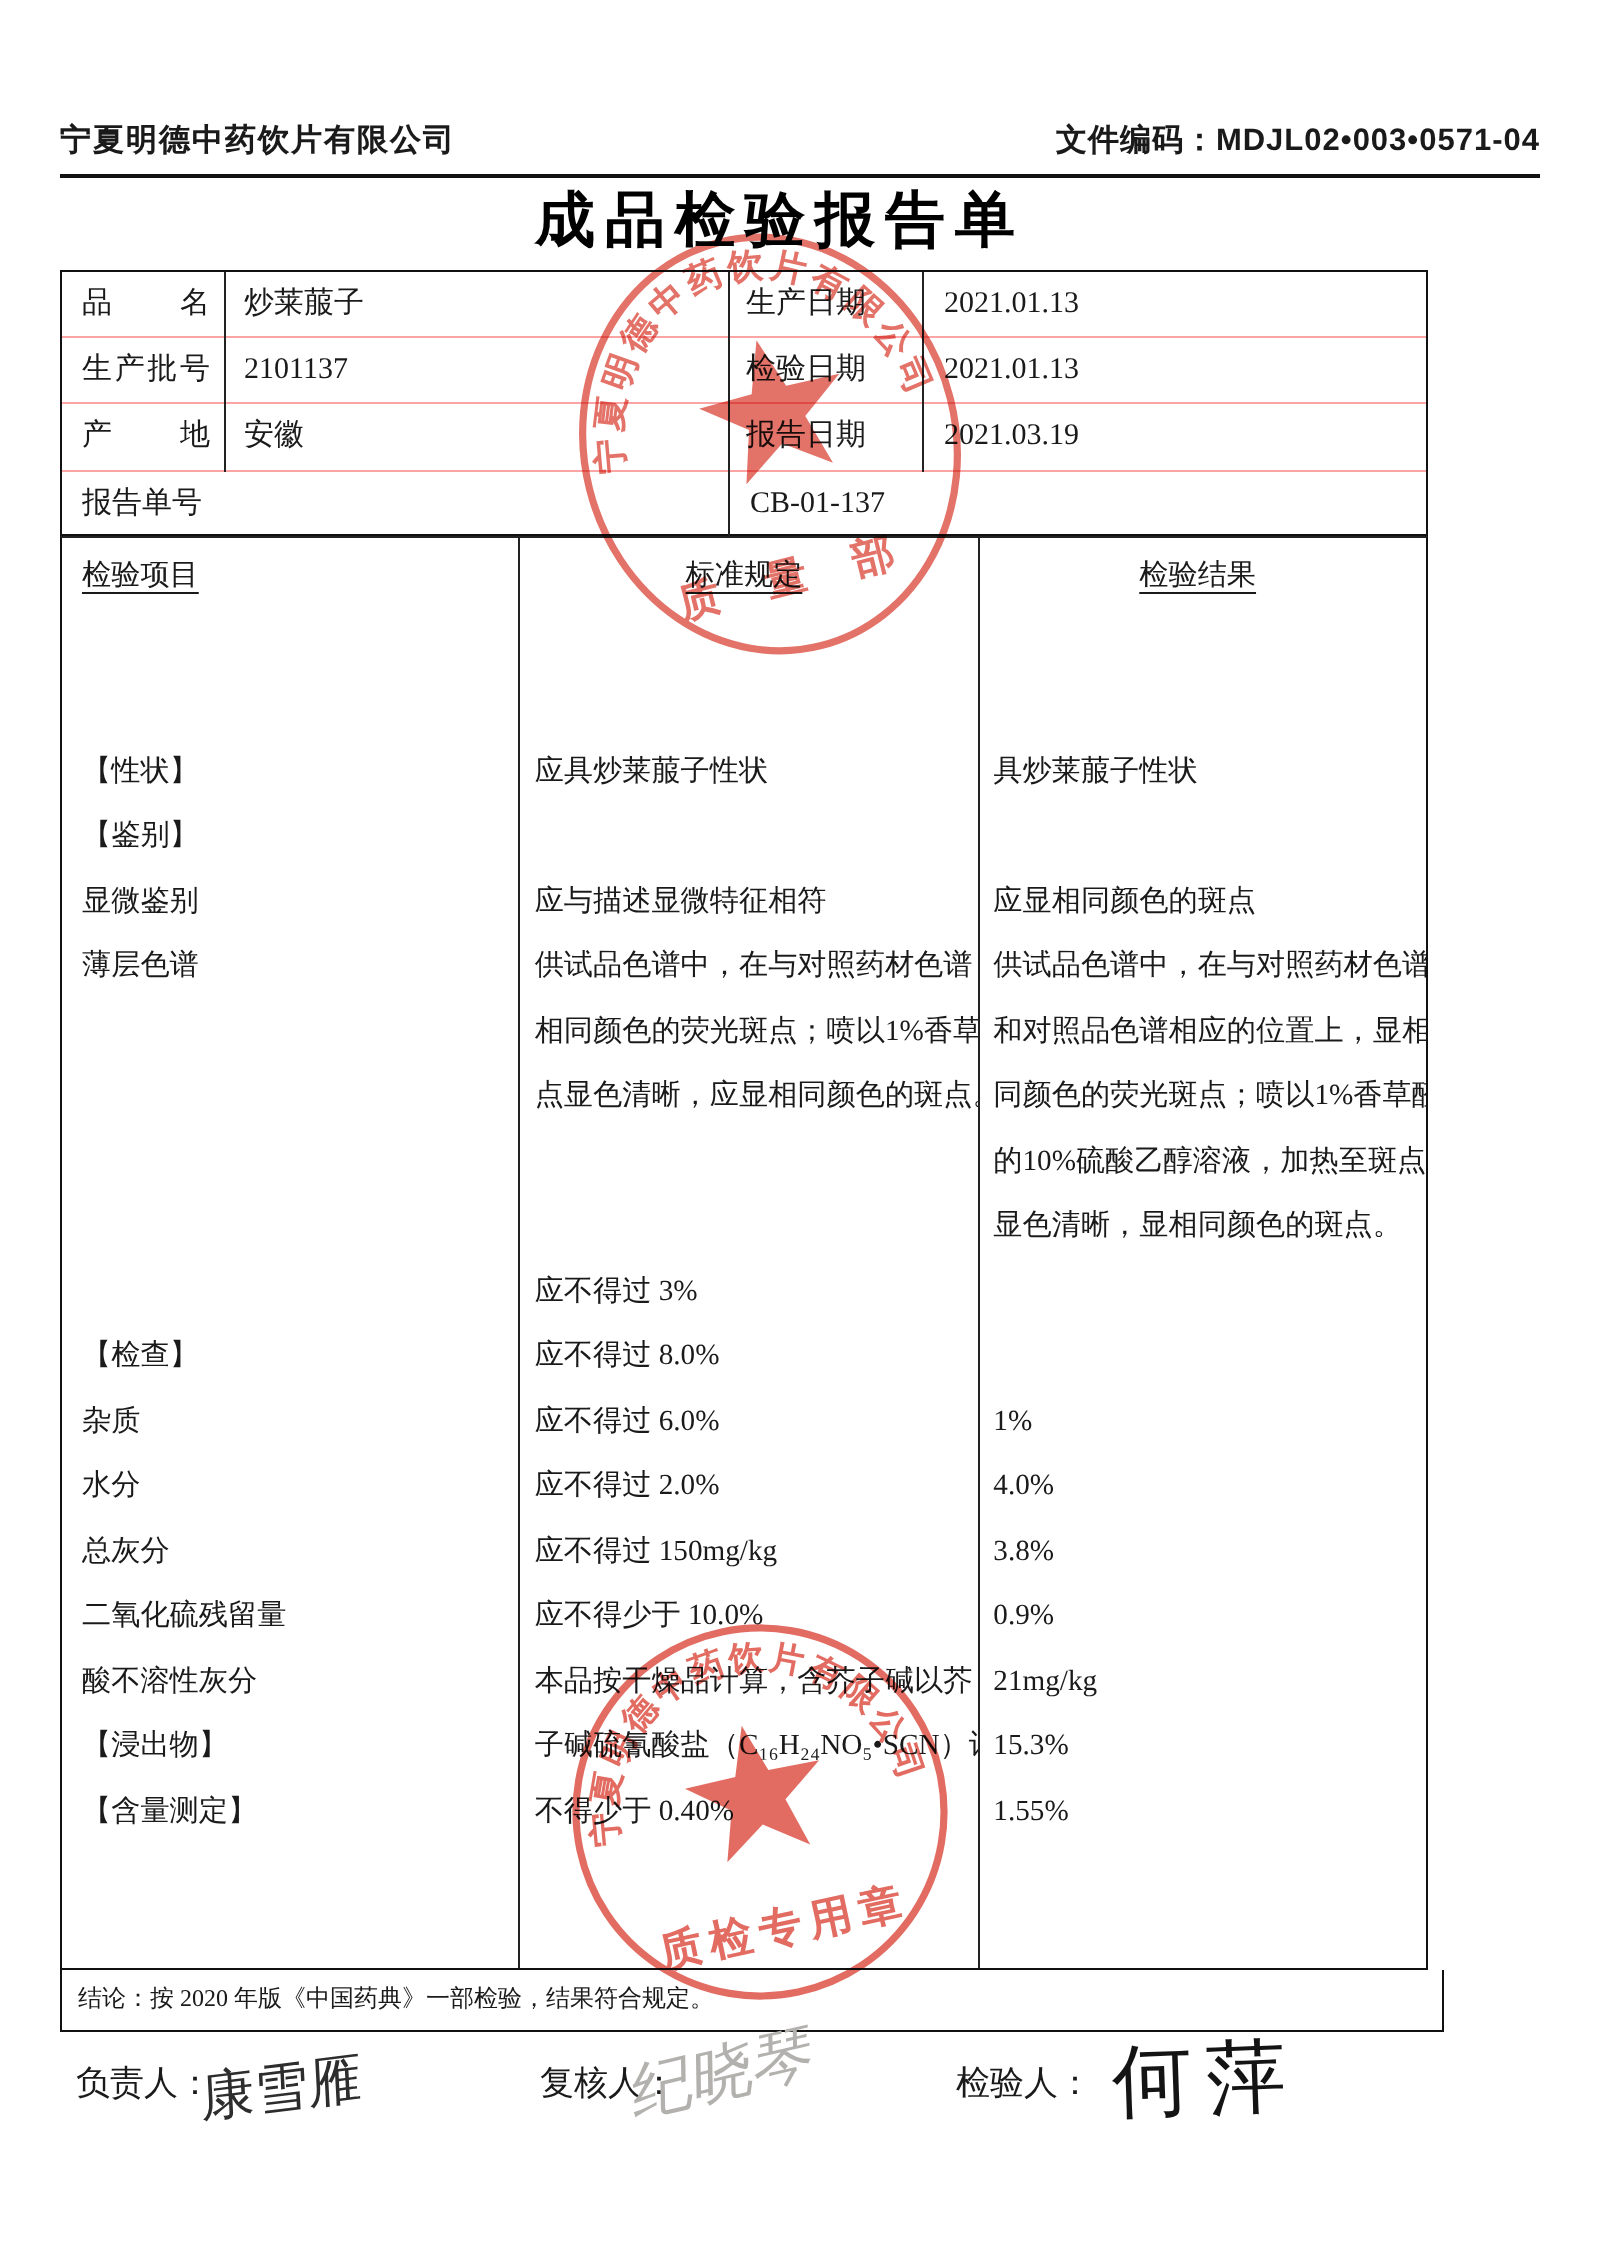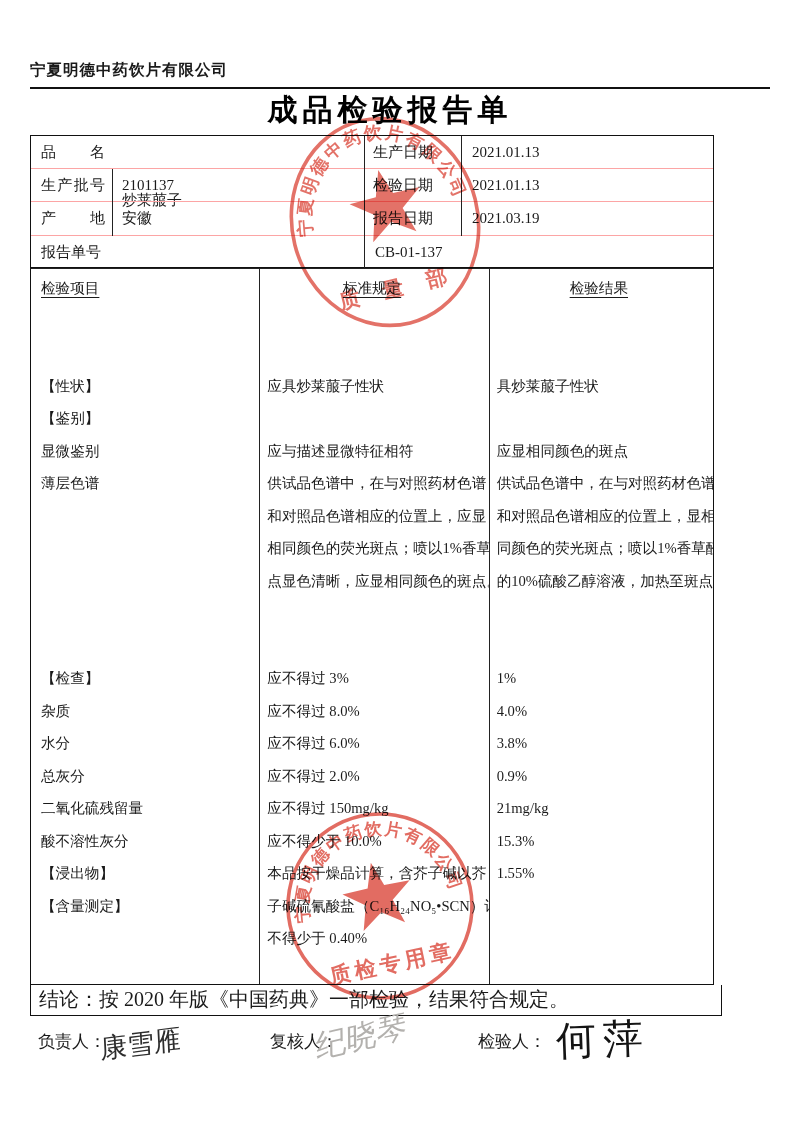--- a/index.html
+++ b/index.html
@@ -35,47 +35,48 @@
   .mcol-item{width:229px; padding-left:10px;}
   .mcol-std{width:231px; border-left:1px solid #222; border-right:1px solid #222; padding-left:7px; padding-right:4px;}
   .mcol-res{width:224px; padding-left:7px; padding-right:4px;}
   .line{height:32.5px; line-height:32.5px; white-space:nowrap;}
   .mhead{height:32.5px; line-height:32.5px; white-space:nowrap;}
   .mhead.center{text-align:center; padding-right:8px;}
   .mhead span{text-decoration:underline; text-underline-offset:4px;}
   
   .conclusion{position:absolute; left:30px; top:985px; width:692px; height:31px;
     border:1.6px solid #111; border-top:none; box-sizing:border-box;
-    line-height:29px; padding-left:8px; font-size:20px; white-space:nowrap;}
+    line-height:29px; padding-left:8px; font-size:12px; white-space:nowrap;}
   
   .sig-label{position:absolute; top:1030px; font-size:17px; white-space:nowrap;}
   .sig{position:absolute; white-space:nowrap; pointer-events:none;}
   .sig-1{left:100px; top:1026px; font-size:27px; color:#2d2d2d;
     transform:rotate(-7deg) skewX(-4deg); font-family:"DejaVu Sans","Liberation Sans",sans-serif;}
   .sig-2{left:315px; top:1016px; font-size:31px; color:#b3b1ae;
     transform:rotate(-13deg) skewX(-12deg); font-family:"DejaVu Sans","Liberation Sans",sans-serif;}
   .sig-3{left:556px; top:1012px; font-size:40px; color:#141414; letter-spacing:7px;
     transform:rotate(-2deg); font-family:"DejaVu Sans","Liberation Sans",sans-serif;}
   
   .stamp-svg{position:absolute; left:0; top:0; pointer-events:none; mix-blend-mode:multiply;}
 </style>
 </head>
 <body>
 
 <div id="page">
 
   <div class="hdr-company">宁夏明德中药饮片有限公司</div>
+  <div class="hdr-code">文件编码：MDJL02•003•0571-04</div>
   <div class="hdr-rule"></div>
   <div class="doc-title">成品检验报告单</div>
 
   <div class="info-table">
 
     <div class="info-row rb" style="top:0;">
       <div class="cell" style="left:0;width:81px;padding-left:10px;"><span class="jlabel">品名</span></div>
-      <div class="cell vline" style="left:81px;width:252px;padding-left:9px;margin-top:48px;">炒莱菔子</div>
+      <div class="cell vline" style="left:81px;width:252px;padding-left:9px;">炒莱菔子</div>
       <div class="cell vline" style="left:333px;width:97px;padding-left:8px;">生产日期</div>
       <div class="cell vline" style="left:430px;width:254px;padding-left:10px;">2021.01.13</div>
     </div>
 
     <div class="info-row rb" style="top:33.2px;">
       <div class="cell" style="left:0;width:81px;padding-left:10px;"><span class="jlabel">生产批号</span></div>
       <div class="cell vline" style="left:81px;width:252px;padding-left:9px;">2101137</div>
       <div class="cell vline" style="left:333px;width:97px;padding-left:8px;">检验日期</div>
       <div class="cell vline" style="left:430px;width:254px;padding-left:10px;">2021.01.13</div>
     </div>
@@ -120,21 +121,20 @@
     </div>
     <div class="mcol mcol-std">
       <div class="mhead center"><span>标准规定</span></div>
       <div>
           <div class="line"></div>
           <div class="line"></div>
           <div class="line">应具炒莱菔子性状</div>
           <div class="line"></div>
           <div class="line">应与描述显微特征相符</div>
           <div class="line">供试品色谱中，在与对照药材色谱</div>
-          <div class="line">和对照品色谱相应的位置上，应显</div>
           <div class="line">相同颜色的荧光斑点；喷以1%香草</div>
           <div class="line">点显色清晰，应显相同颜色的斑点。</div>
           <div class="line"></div>
           <div class="line"></div>
           <div class="line">应不得过 3%</div>
           <div class="line">应不得过 8.0%</div>
           <div class="line">应不得过 6.0%</div>
           <div class="line">应不得过 2.0%</div>
           <div class="line">应不得过 150mg/kg</div>
           <div class="line">应不得少于 10.0%</div>
@@ -148,20 +148,21 @@
       <div>
           <div class="line"></div>
           <div class="line"></div>
           <div class="line">具炒莱菔子性状</div>
           <div class="line"></div>
           <div class="line">应显相同颜色的斑点</div>
           <div class="line">供试品色谱中，在与对照药材色谱</div>
           <div class="line">和对照品色谱相应的位置上，显相</div>
           <div class="line">同颜色的荧光斑点；喷以1%香草醛</div>
           <div class="line">的10%硫酸乙醇溶液，加热至斑点</div>
+          <div class="line">显色清晰，显相同颜色的斑点。</div>
           <div class="line"></div>
           <div class="line"></div>
           <div class="line">1%</div>
           <div class="line">4.0%</div>
           <div class="line">3.8%</div>
           <div class="line">0.9%</div>
           <div class="line">21mg/kg</div>
           <div class="line">15.3%</div>
           <div class="line">1.55%</div>
         </div>

